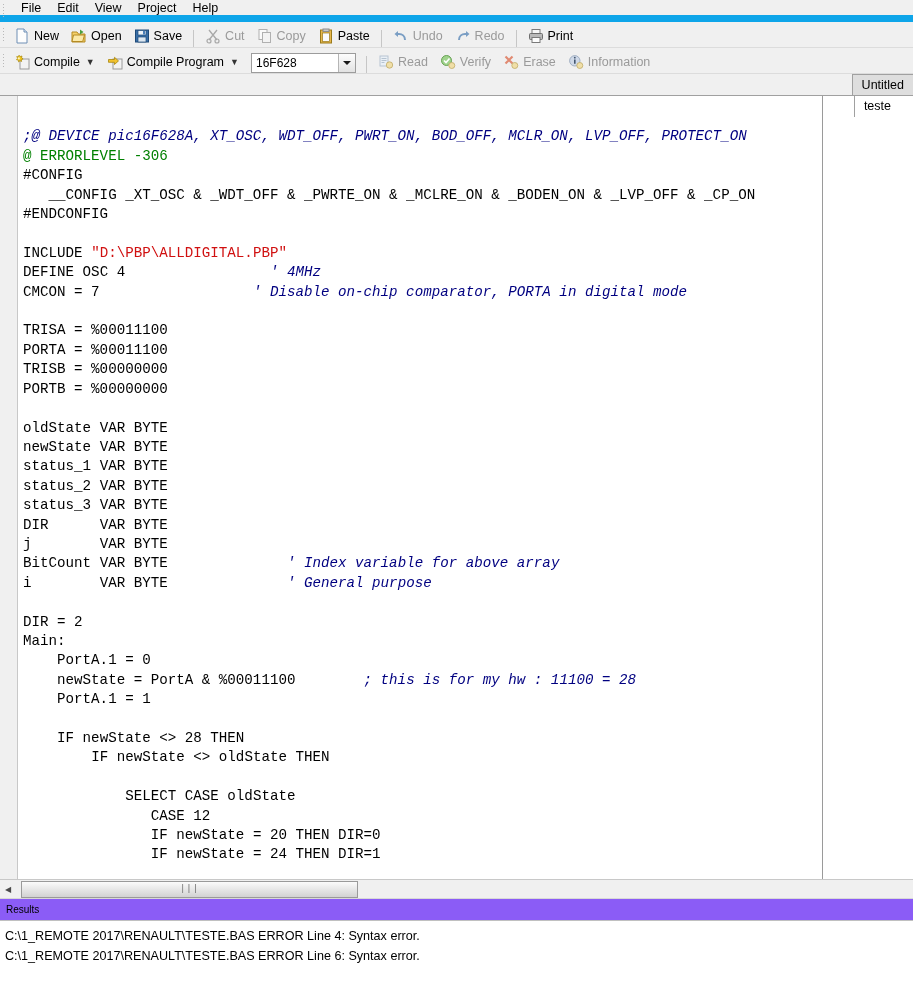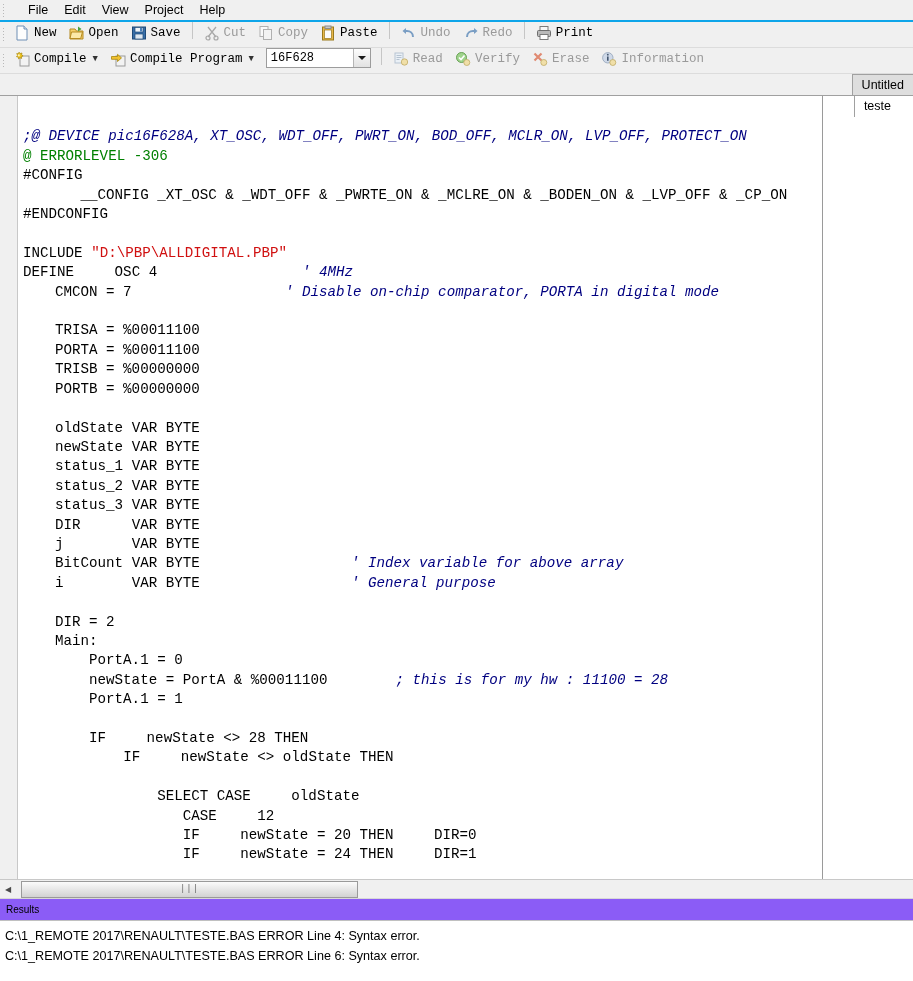--- a/index.html
+++ b/index.html
@@ -15,45 +15,44 @@
     width: 913px; height: 981px;
     display: flex; flex-direction: column;
     background: #f0f0f0;
   }
 
   
   .menubar {
     height: 22px;
     background: #f0f0f0;
     display: flex; align-items: center;
-    padding-left: 20px;
-    border-bottom: 2px solid #0ea5e9;
+    padding-left: 13px;
+    border-bottom: 7px solid #0ea5e9;
     position: relative;
   }
   .menubar::before {
     content: ""; position: absolute; left: 2px; top: 3px;
     width: 3px; height: 16px;
     background-image: radial-gradient(#b8b8b8 35%, transparent 36%);
     background-size: 3px 3px;
   }
   .menu-item {
     font-size: 12.5px; color: #000;
     padding: 2px 8px; cursor: default;
     white-space: nowrap;
   }
 
   
   .toolbar {
     height: 26px;
     background: #f0f0f0;
-    display: flex; align-items: flex-start;
+    display: flex; align-items: flex-end;
     padding-left: 8px;
     border-bottom: 1px solid #dcdcdc;
     position: relative;
-    font-family: Liberation Mono, monospace;
   }
   .toolbar::before {
     content: ""; position: absolute; left: 2px; top: 5px;
     width: 3px; height: 16px;
     background-image: radial-gradient(#b8b8b8 35%, transparent 36%);
     background-size: 3px 3px;
   }
   .tb-btn {
     display: flex; align-items: center; gap: 4px;
     padding: 2px 5px; height: 22px;
@@ -161,21 +160,21 @@
     color: #000;
     white-space: pre;
     padding-left: 5px;
     position: relative;
     z-index: 1;
   }
   .k  { font-weight: normal; color: #000000; }      
   .cm { color: #000080; font-style: italic; }      
   .st { color: #d01010; }                          
   .gr { color: #008000; }                          
-  .pl { color: #000000; margin-left: 32px; }                          
+  .pl { color: #000000; }                          
   .dk { color: #000000; }                          
 
   
   .hscroll {
     height: 19px; flex: 0 0 19px;
     background: #f0f0f0;
     display: flex; align-items: center;
     border-bottom: 1px solid #d8d8d8;
     position: relative;
   }

